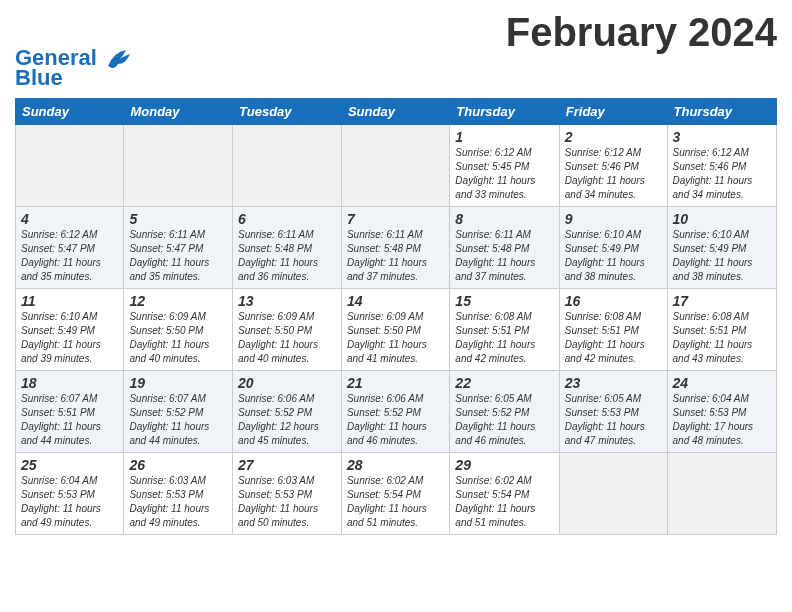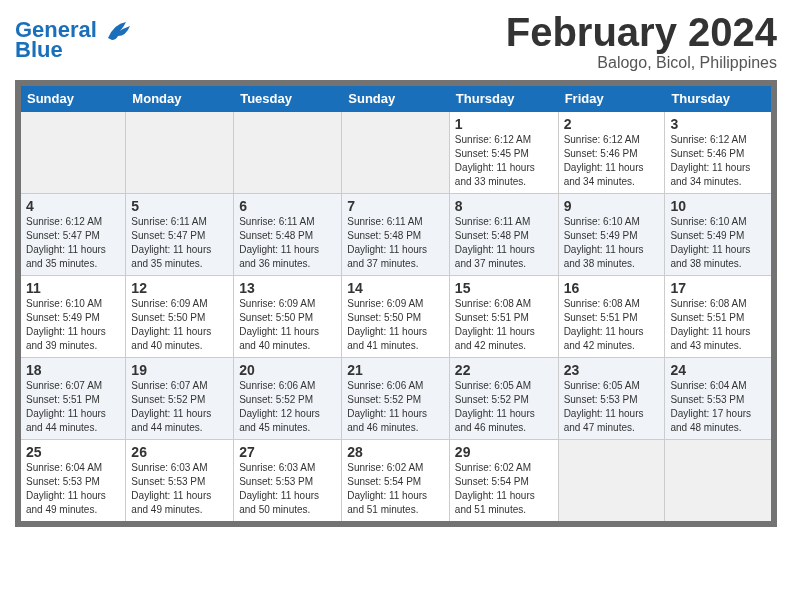--- a/index.html
+++ b/index.html
@@ -30,21 +30,22 @@
       color: #333;
       line-height: 1.1;
     }
     .location-title {
       font-size: 16px;
       color: #555;
     }
     .calendar {
       width: 100%;
       border-collapse: collapse;
-      border: 6px solid #737373;
+      border: 1px solid #737373;
+      font-style: italic;
     }
     .calendar th {
       background-color: #1a6fba;
       color: #fff;
       text-align: left;
       padding: 5px 6px;
       font-size: 13px;
       border: 1px solid #1a6fba;
     }
     .calendar td {
@@ -74,34 +75,33 @@
     tr:nth-child(even) td {
       background-color: #f0f4f8;
     }
   </style>
 </head>
 <body>
 
 <div class="header-area">
   <div class="logo">
     <div>
-      <div style="display:flex;align-items:center;">
+      <div style="display:flex;align-items:center;margin-top:28px;">
         <div style="font-size:22px;font-weight:bold;color:#333;line-height:1.1;">
           <span style="color:#1a6fba;">General</span>
           <svg width="28" height="22" viewBox="0 0 28 22" style="vertical-align:middle;margin-left:1px;">
             <path d="M4,18 Q10,4 22,2 Q18,10 14,12 Q20,8 26,6 Q22,16 14,16 Q12,20 8,20 Z" fill="#1a6fba"></path>
           </svg>
         </div>
       </div>
       <div style="font-size:22px;font-weight:bold;color:#1a6fba;line-height:1.1;margin-top:-4px;">Blue</div>
     </div>
   </div>
   <div class="title-area">
     <div class="month-title">February 2024</div>
-    <div class="location-title">Balogo, Bicol, Philippines</div>
   </div>
 </div>
 
 <table class="calendar">
   <thead>
     <tr>
       <th>Sunday</th>
       <th>Monday</th>
       <th>Tuesday</th>
       <th>Sunday</th>

